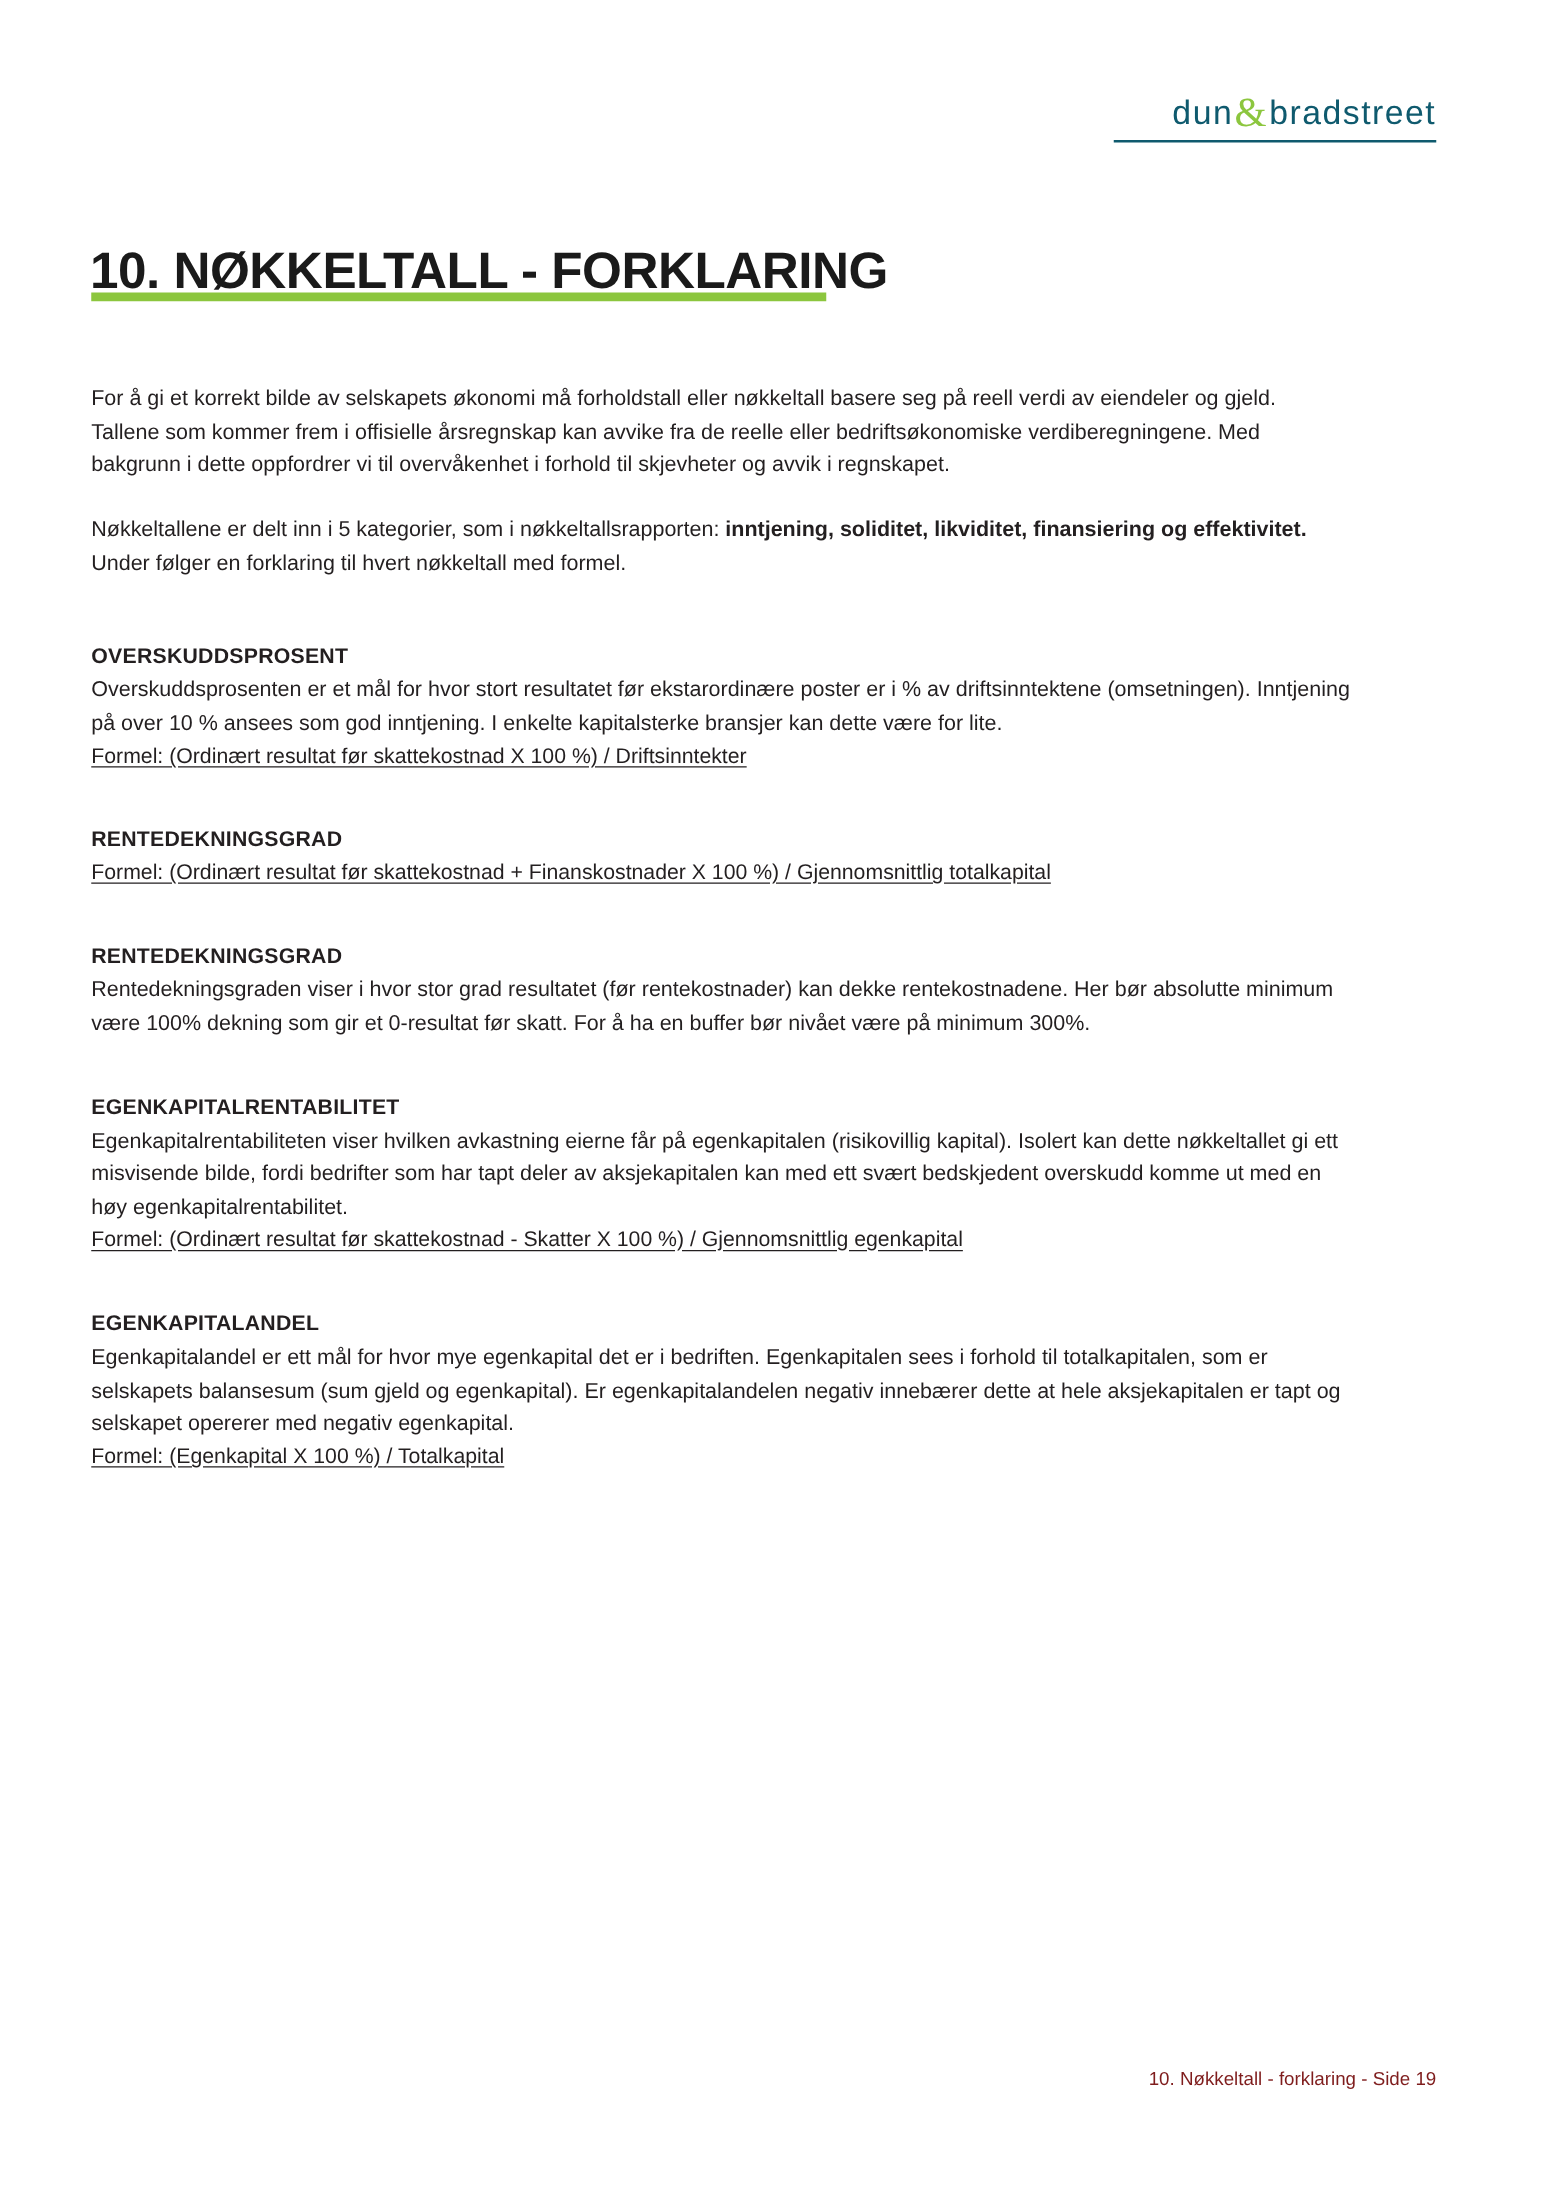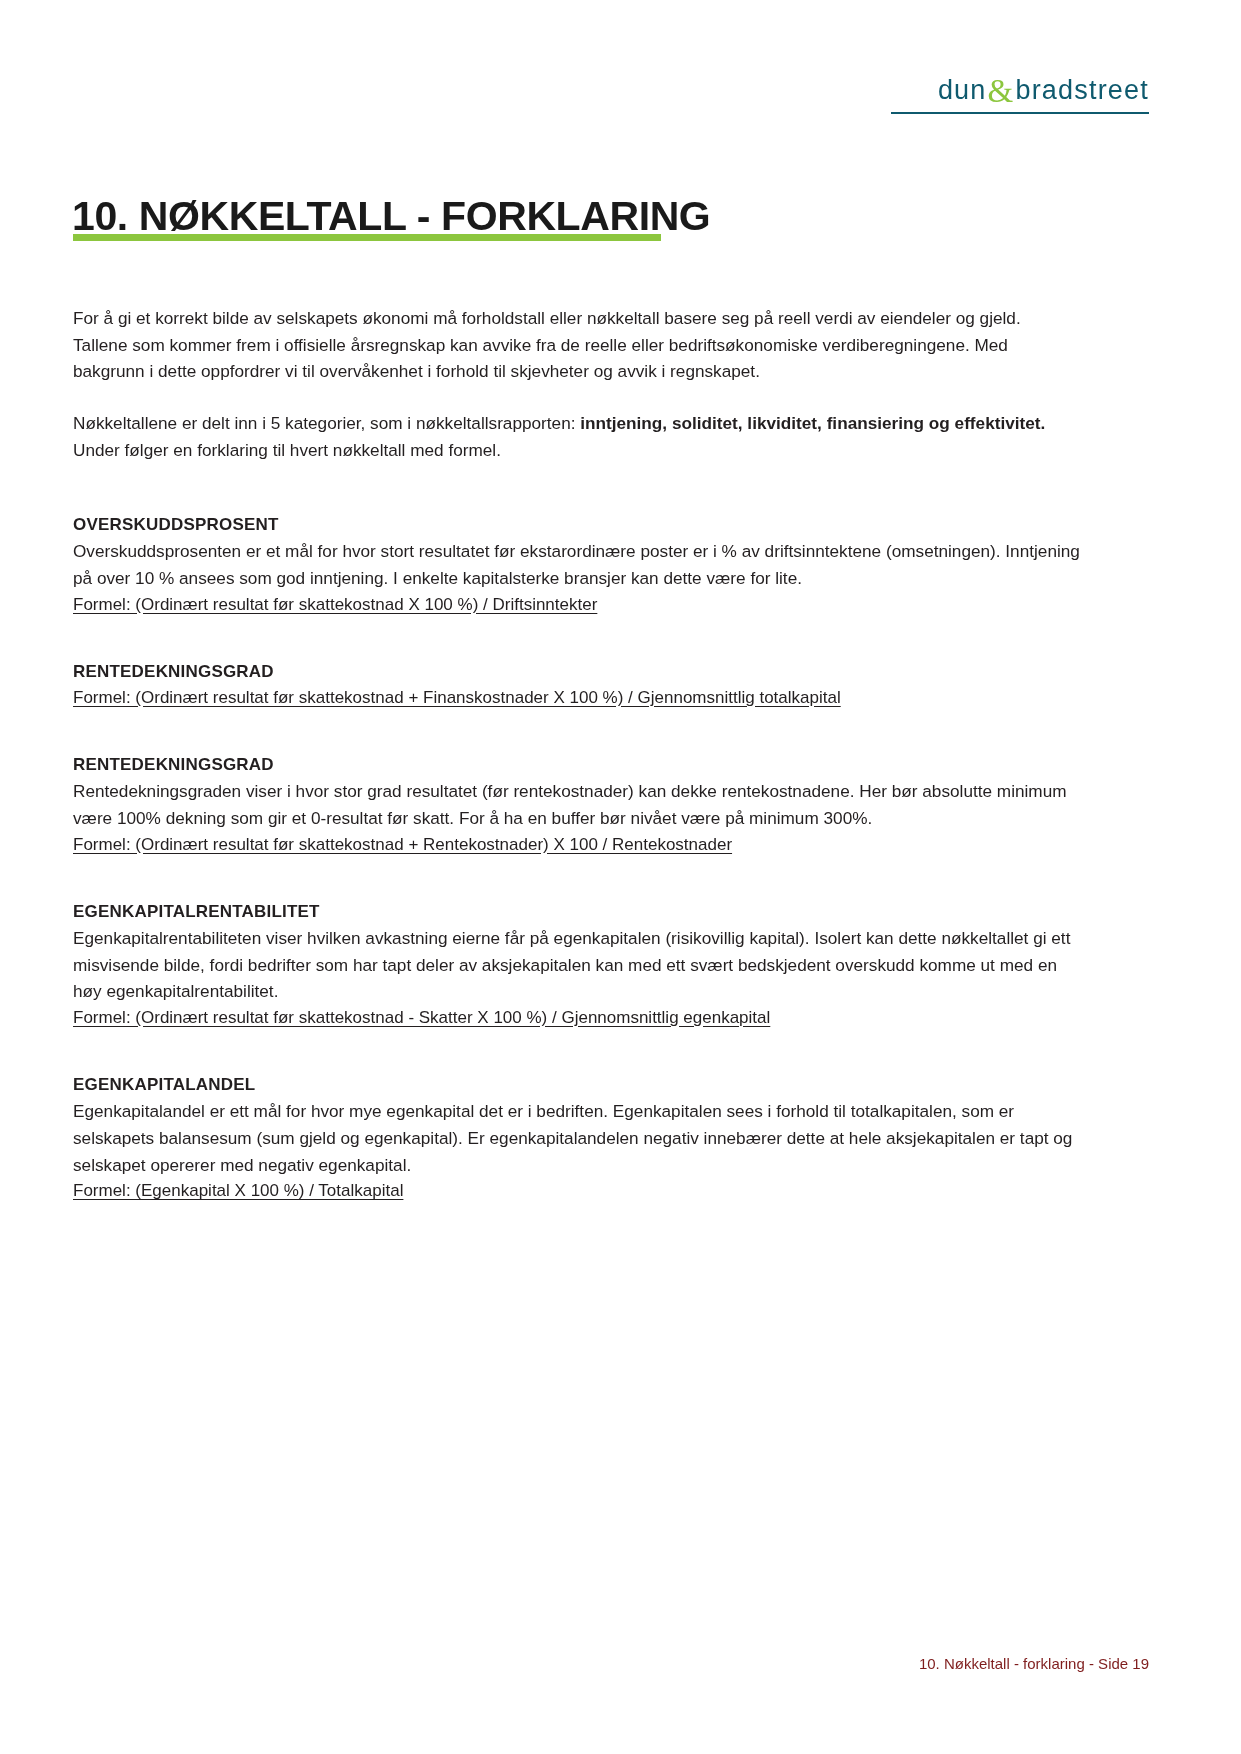--- a/index.html
+++ b/index.html
@@ -155,21 +155,20 @@
     </div>
 
     <div class="section">
       <h2>RENTEDEKNINGSGRAD</h2>
       <p class="formula">Formel: (Ordinært resultat før skattekostnad + Finanskostnader X 100 %) / Gjennomsnittlig totalkapital</p>
     </div>
 
     <div class="section">
       <h2>RENTEDEKNINGSGRAD</h2>
       <p class="desc">Rentedekningsgraden viser i hvor stor grad resultatet (før rentekostnader) kan dekke rentekostnadene. Her bør absolutte minimum være 100% dekning som gir et 0-resultat før skatt. For å ha en buffer bør nivået være på minimum 300%.</p>
-      <p class="formula">Formel: (Ordinært resultat før skattekostnad + Rentekostnader) X 100 / Rentekostnader</p>
     </div>
 
     <div class="section">
       <h2>EGENKAPITALRENTABILITET</h2>
       <p class="desc">Egenkapitalrentabiliteten viser hvilken avkastning eierne får på egenkapitalen (risikovillig kapital). Isolert kan dette nøkkeltallet gi ett misvisende bilde, fordi bedrifter som har tapt deler av aksjekapitalen kan med ett svært bedskjedent overskudd komme ut med en høy egenkapitalrentabilitet.</p>
       <p class="formula">Formel: (Ordinært resultat før skattekostnad - Skatter X 100 %) / Gjennomsnittlig egenkapital</p>
     </div>
 
     <div class="section">
       <h2>EGENKAPITALANDEL</h2>

